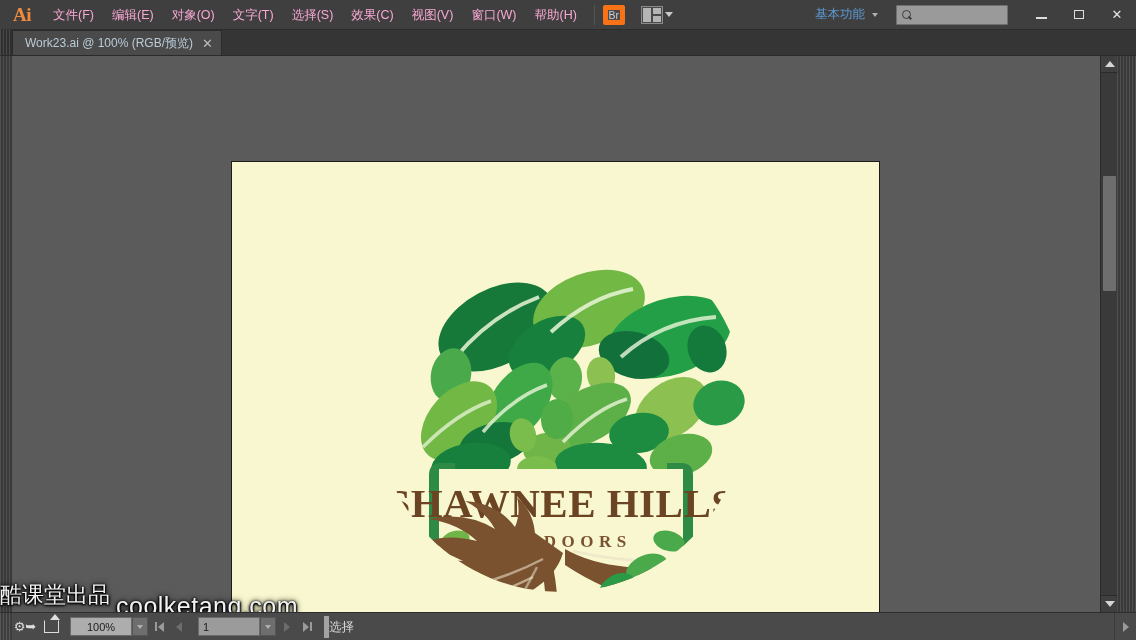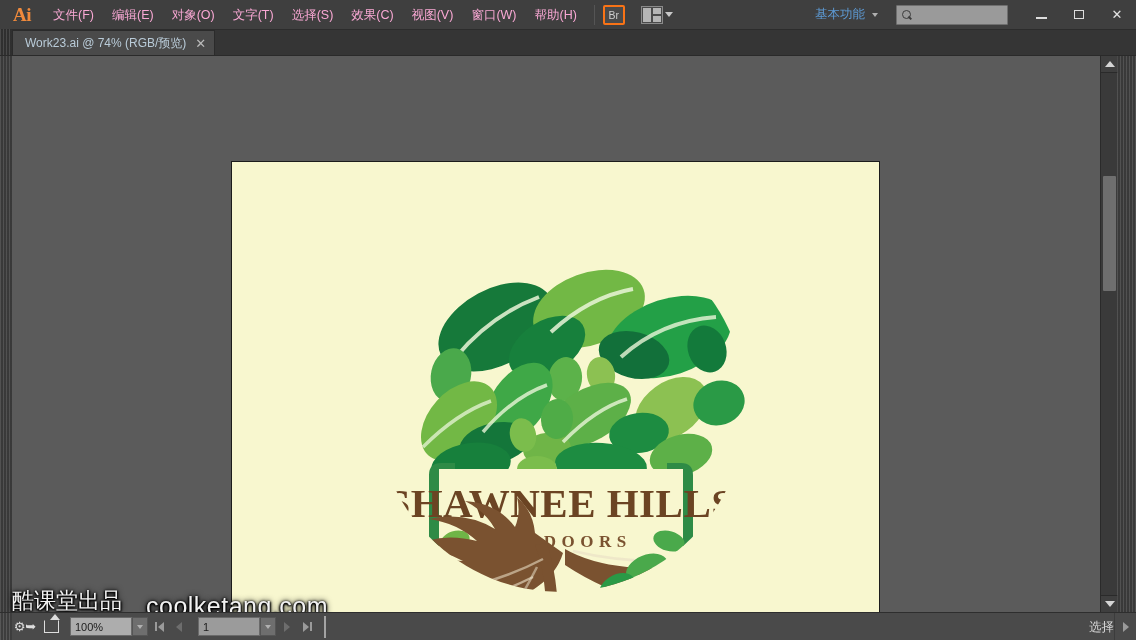--- a/index.html
+++ b/index.html
@@ -28,21 +28,21 @@
   }
   .menu-items { display: flex; align-items: center; height: 30px; }
   .menu-item {
     padding: 0 9px; height: 30px; line-height: 30px;
     color: #f9a8d4; font-size: 12.5px; cursor: default; white-space: nowrap;
   }
   .mb-sep {
     width: 1px; height: 20px; background: #555; margin: 0 8px;
   }
   .br-btn {
-    width: 22px; height: 20px; border: 2px solid #f97316;
+    width: 22px; height: 20px; border: 5px solid #f97316;
     background: #4a4a4a; color: #cfcfcf; font-size: 10.5px;
     display: flex; align-items: center; justify-content: center;
     border-radius: 2px; font-family: "Liberation Sans", sans-serif;
   }
   .arrange-btn {
     display: flex; align-items: center; gap: 2px; margin-left: 16px;
   }
   .arrange-icon {
     width: 22px; height: 18px; border: 1px solid #8a8a8a;
     position: relative; background: #4a4a4a;
@@ -138,22 +138,22 @@
 
   
   .logo {
     position: absolute; left: 119px; top: 35px;
     width: 420px; height: 420px;
   }
   .logo svg { display: block; width: 420px; height: 420px; }
 
   
   .watermark {
-    position: absolute; left: 12px; top: 524px;
-    display: flex; align-items: center; gap: 24px;
+    position: absolute; left: 0; top: 524px;
+    display: flex; align-items: flex-start; gap: 6px;
     color: #f2f2f2; z-index: 9;
     text-shadow: 0 0 3px #000, 1px 1px 2px #000, -1px 1px 2px #000, 0 0 6px #000;
   }
   .wm-cn { font-size: 22px; font-family: "DejaVu Sans", sans-serif; font-weight: 500; }
   .wm-en { font-size: 25px; font-family: "Liberation Sans", sans-serif; letter-spacing: .5px; margin-top: 12px; }
 
   
   .vscroll {
     position: absolute; right: 19px; top: 0; width: 17px; height: 556px;
     background: #3a3a3a; border-left: 1px solid #2a2a2a;
@@ -207,43 +207,43 @@
     position: relative;
   }
   .share-ic::after {
     content:''; position:absolute; left:5px; top:-7px;
     width:0;height:0;border-left:5px solid transparent;border-right:5px solid transparent;
     border-bottom:6px solid #ddd;
   }
   .zoom-field {
     width: 62px; height: 19px; background:#adadad; border:1px solid #6a6a6a;
     color:#1c1c1c; font-size:11px; display:flex; align-items:center;
-    padding-left:4px; margin-left:6px;
+    padding-left:16px; margin-left:6px;
   }
   .drop-btn {
     width:16px; height:19px; background:#6e6e6e; border:1px solid #555;
     display:flex; align-items:center; justify-content:center;
   }
   .page-field {
     width: 62px; height: 19px; background:#9b9b9b; border:1px solid #6a6a6a;
     color:#1c1c1c; font-size:11px; display:flex; align-items:center;
     padding-left:4px; margin-left:10px;
   }
   .nav-btn {
     width: 18px; height: 19px; display:flex; align-items:center; justify-content:center;
     margin-left: 2px;
   }
   .nb-first, .nb-last { display:flex; align-items:center; gap:1px; }
   .bar-v { width:2px; height:9px; background:#9a9a9a; }
   .tri-l { width:0;height:0;border-top:5px solid transparent;border-bottom:5px solid transparent;border-right:6px solid #9a9a9a; }
   .tri-r { width:0;height:0;border-top:5px solid transparent;border-bottom:5px solid transparent;border-left:6px solid #9a9a9a; }
   .tri-l.dim, .tri-r.dim { opacity:.45; }
   .sb-status {
-    flex: 1; text-align: right; color:#d8d8d8; font-size:12.5px;
-    border-left: 2px solid #a3a3a3; height:22px; line-height:22px; margin-left:8px;
+    flex: 1; text-align: left; color:#d8d8d8; font-size:12.5px;
+    border-left: 5px solid #a3a3a3; height:22px; line-height:22px; margin-left:8px;
   }
   .sb-right-tri {
     width: 22px; height: 28px; display:flex; align-items:center; justify-content:center;
     border-left:1px solid #3c3c3c;
   }
 </style>
 </head>
 <body>
 
 <div id="app">
@@ -287,21 +287,21 @@
       <div class="wc">
           <div class="wc-max"></div>
         </div>
       <div class="wc close">✕</div>
     </div>
   </div>
 
   <div class="tabbar">
     <div class="gripper"></div>
     <div class="doc-tab">
-      <span>Work23.ai @ 74% (RGB/预览)</span>
+      <span>Work23.ai @ 100% (RGB/预览)</span>
       <span class="tab-close">✕</span>
     </div>
   </div>
 
   <div class="canvas-wrap">
     <div class="canvas-left-grip"></div>
 
     <div class="artboard">
 
       <div class="logo">

